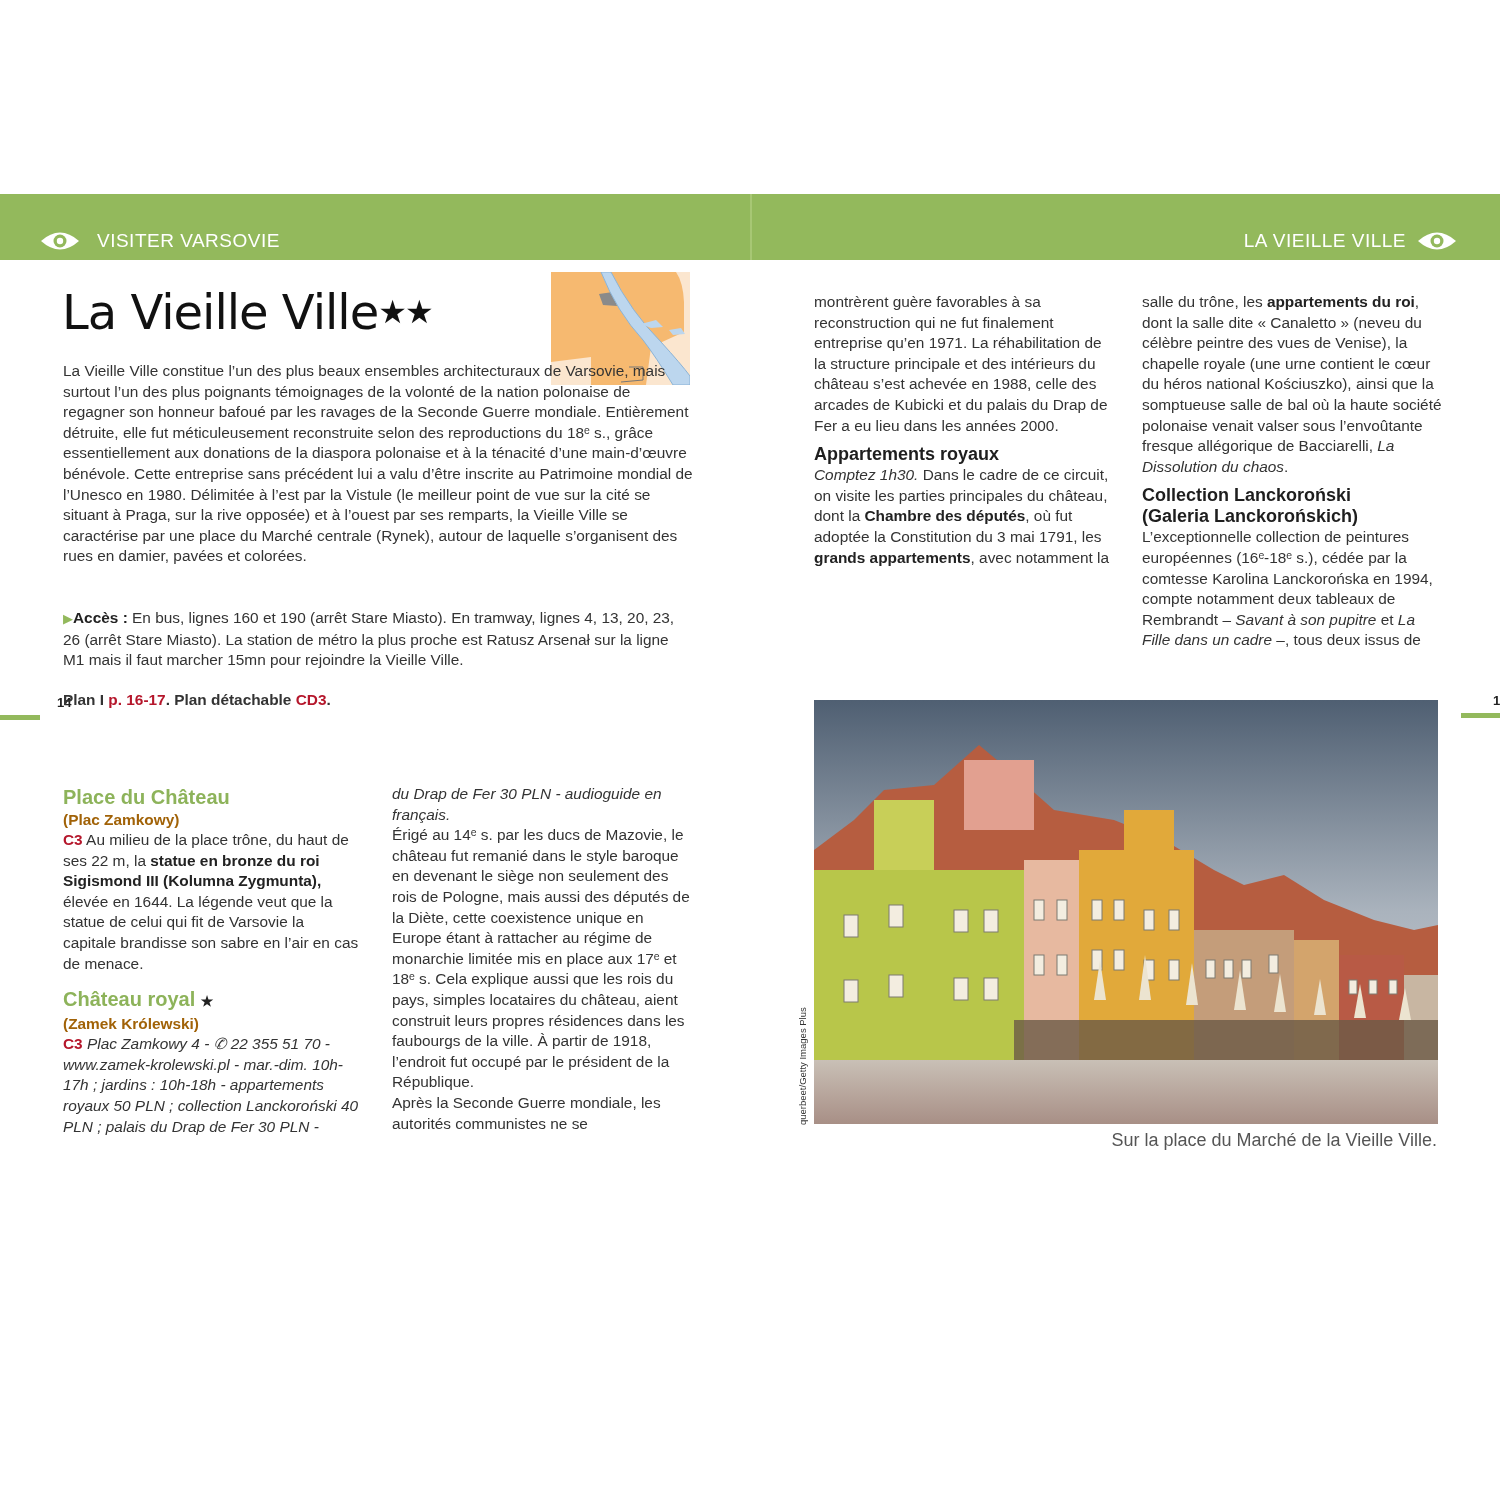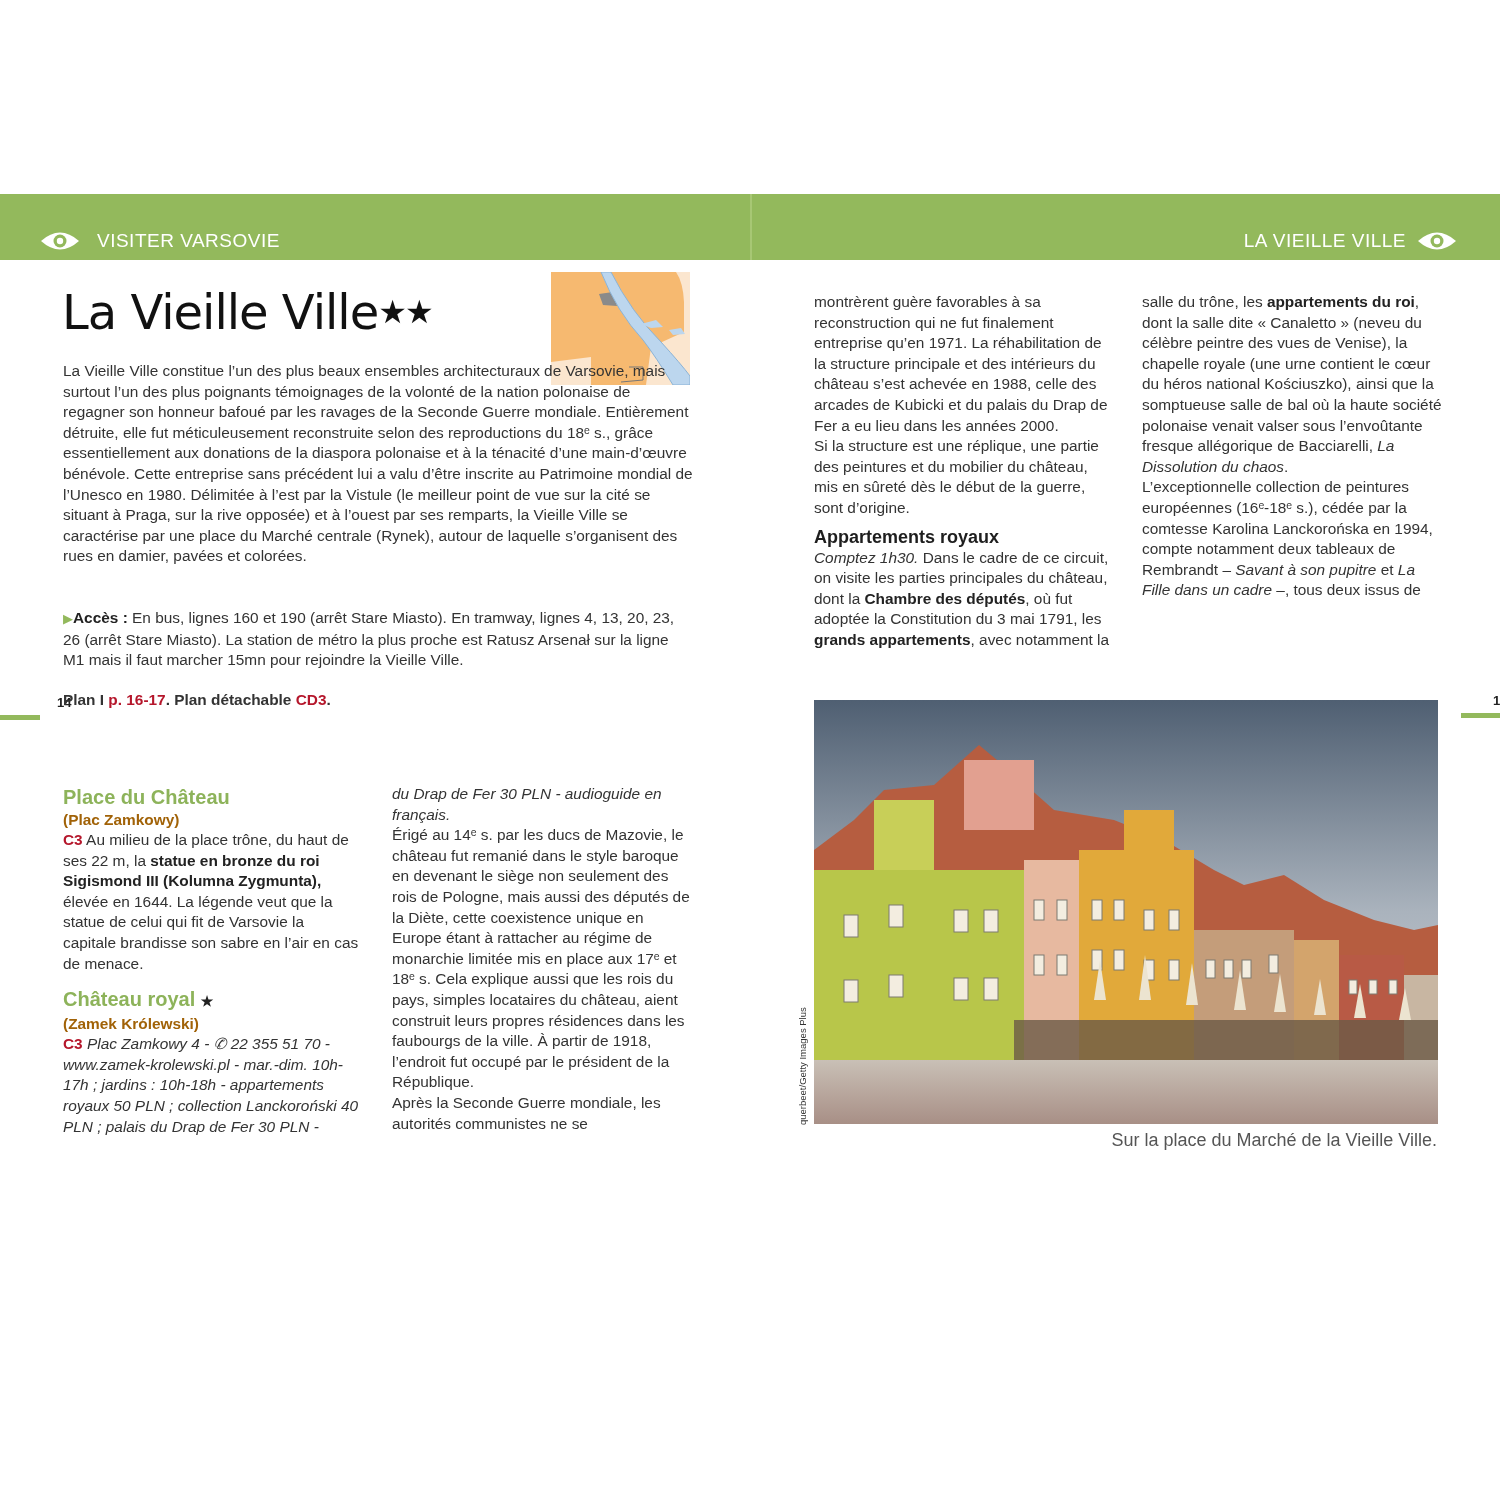--- a/index.html
+++ b/index.html
@@ -84,27 +84,27 @@
 </div>
 
 <div class="text" style="left:392px;top:784px;width:300px;height:370px;overflow:hidden">
   <p><i>du Drap de Fer 30 PLN - audioguide en français.</i></p>
   <p>Érigé au 14ᵉ s. par les ducs de Mazovie, le château fut remanié dans le style baroque en devenant le siège non seulement des rois de Pologne, mais aussi des députés de la Diète, cette coexistence unique en Europe étant à rattacher au régime de monarchie limitée mis en place aux 17ᵉ et 18ᵉ s. Cela explique aussi que les rois du pays, simples locataires du château, aient construit leurs propres résidences dans les faubourgs de la ville. À partir de 1918, l’endroit fut occupé par le président de la République.</p>
   <p>Après la Seconde Guerre mondiale, les autorités communistes ne se</p>
 </div>
 
 <div class="text" style="left:814px;top:292px;width:300px">
   <p>montrèrent guère favorables à sa reconstruction qui ne fut finalement entreprise qu’en 1971. La réhabilitation de la structure principale et des intérieurs du château s’est achevée en 1988, celle des arcades de Kubicki et du palais du Drap de Fer a eu lieu dans les années 2000.</p>
-  <p>Si la structure est une réplique, une partie des peintures et du mobilier du château, mis en sûreté dès le début de la guerre, sont d’origine.</p>
   <p class="dark-head" style="margin-top:8px">Appartements royaux</p>
   <p style="height:104px;overflow:hidden"><i>Comptez 1h30.</i><span> Dans le cadre de ce circuit, on visite les parties principales du château, dont la </span><b>Chambre des députés</b><span>, où fut adoptée la Constitution du 3 mai 1791, les </span><b>grands appartements</b><span>, avec notamment la</span></p>
 </div>
 
 <div class="text" style="left:1142px;top:292px;width:300px">
   <p>salle du trône, les <b>appartements du roi</b><span>, dont la salle dite « Canaletto » (neveu du célèbre peintre des vues de Venise), la chapelle royale (une urne contient le cœur du héros national Kościuszko), ainsi que la somptueuse salle de bal où la haute société polonaise venait valser sous l’envoûtante fresque allégorique de Bacciarelli, </span><i>La Dissolution du chaos</i><span>.</span></p>
+  <p class="dark-head" style="margin-top:8px;width:240px">Collection Lanckoroński (Galeria Lanckorońskich)</p>
   <p><span>L’exceptionnelle collection de peintures européennes (16ᵉ-18ᵉ s.), cédée par la comtesse Karolina Lanckorońska en 1994, compte notamment deux tableaux de Rembrandt – </span><i>Savant à son pupitre</i><span> et </span><i>La Fille dans un cadre</i><span> –, tous deux issus de</span></p>
 </div>
 
 <div class="photo">
   <svg width="624" height="424" viewBox="0 0 624 424">
     <defs>
       <linearGradient id="sky" x1="0" y1="0" x2="0" y2="1">
         <stop offset="0" stop-color="#4f5f72"></stop>
           <stop offset="0.5" stop-color="#aab3bd"></stop>
           <stop offset="1" stop-color="#d8dadc"></stop>

